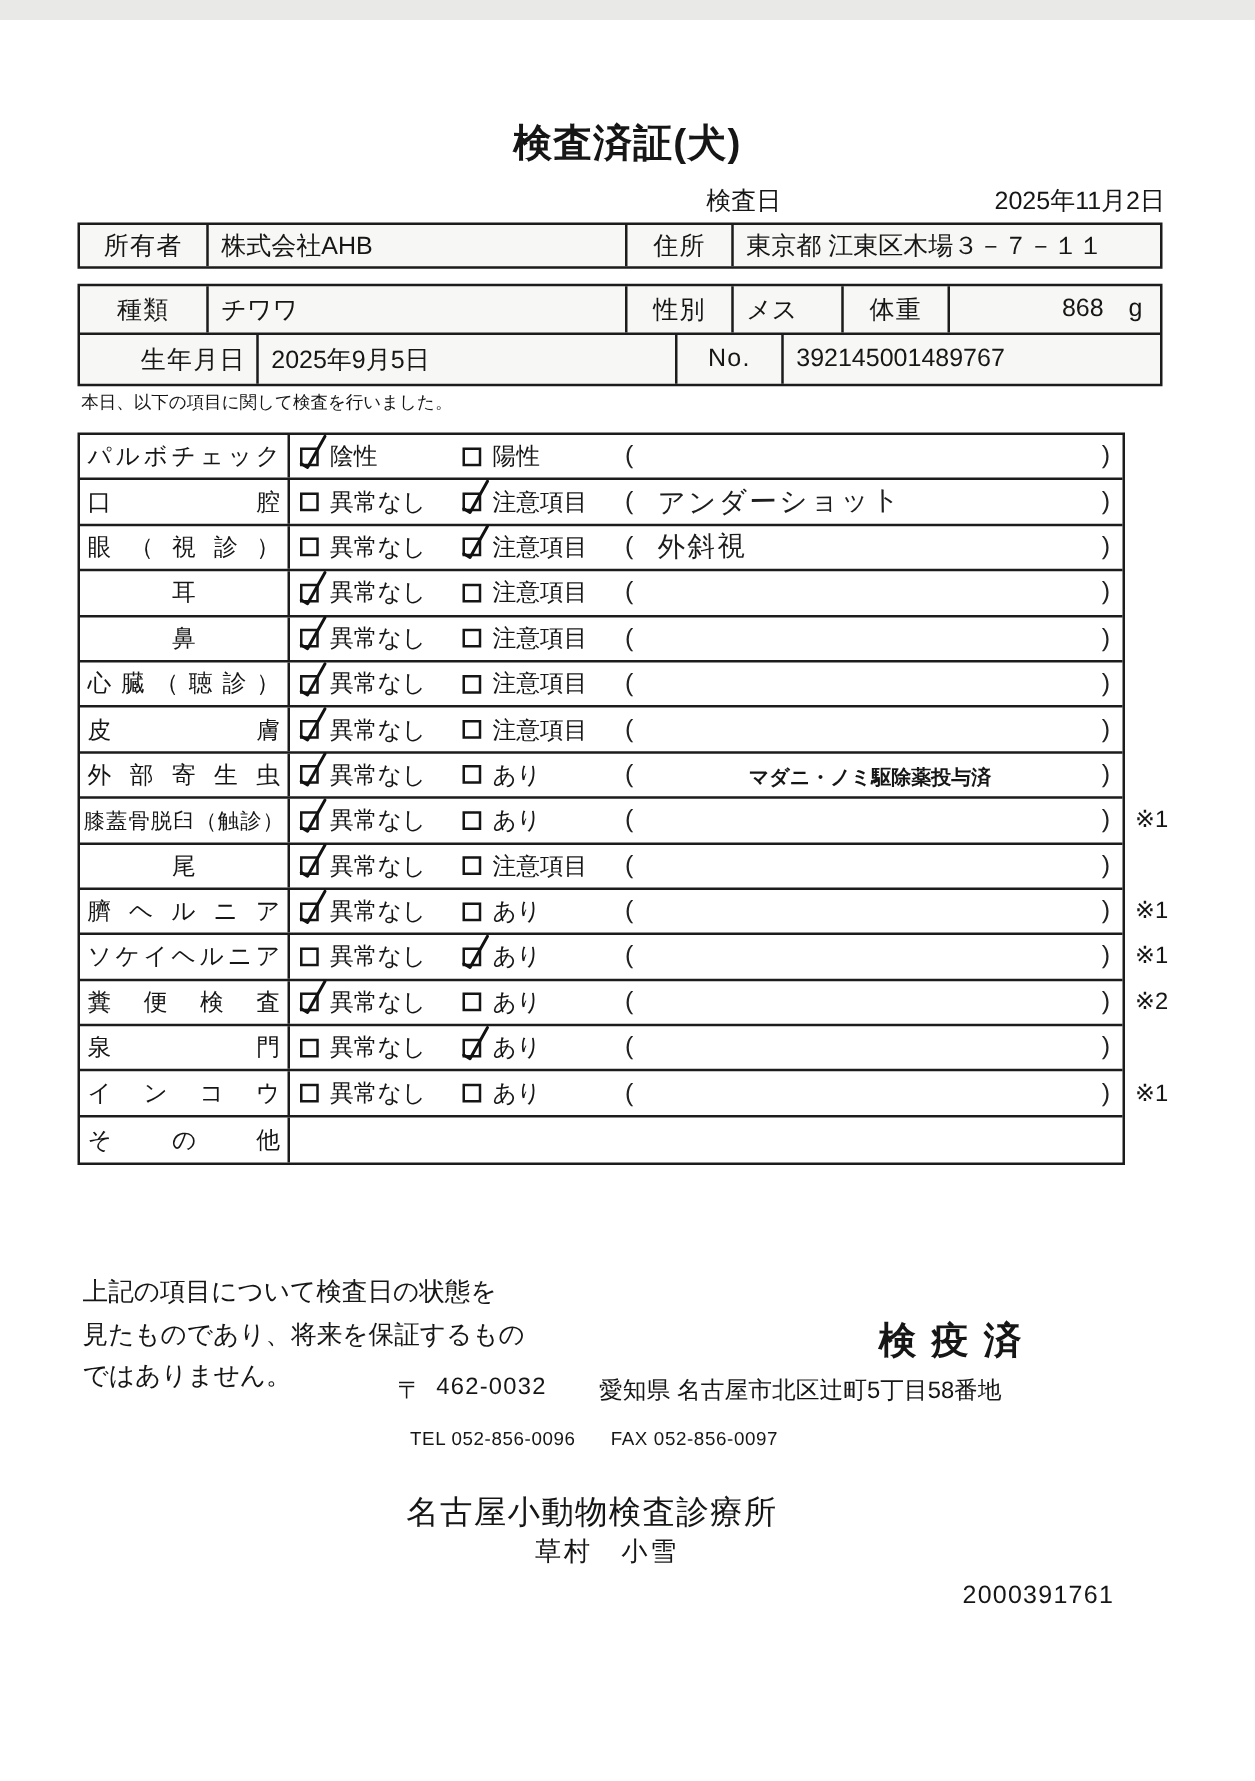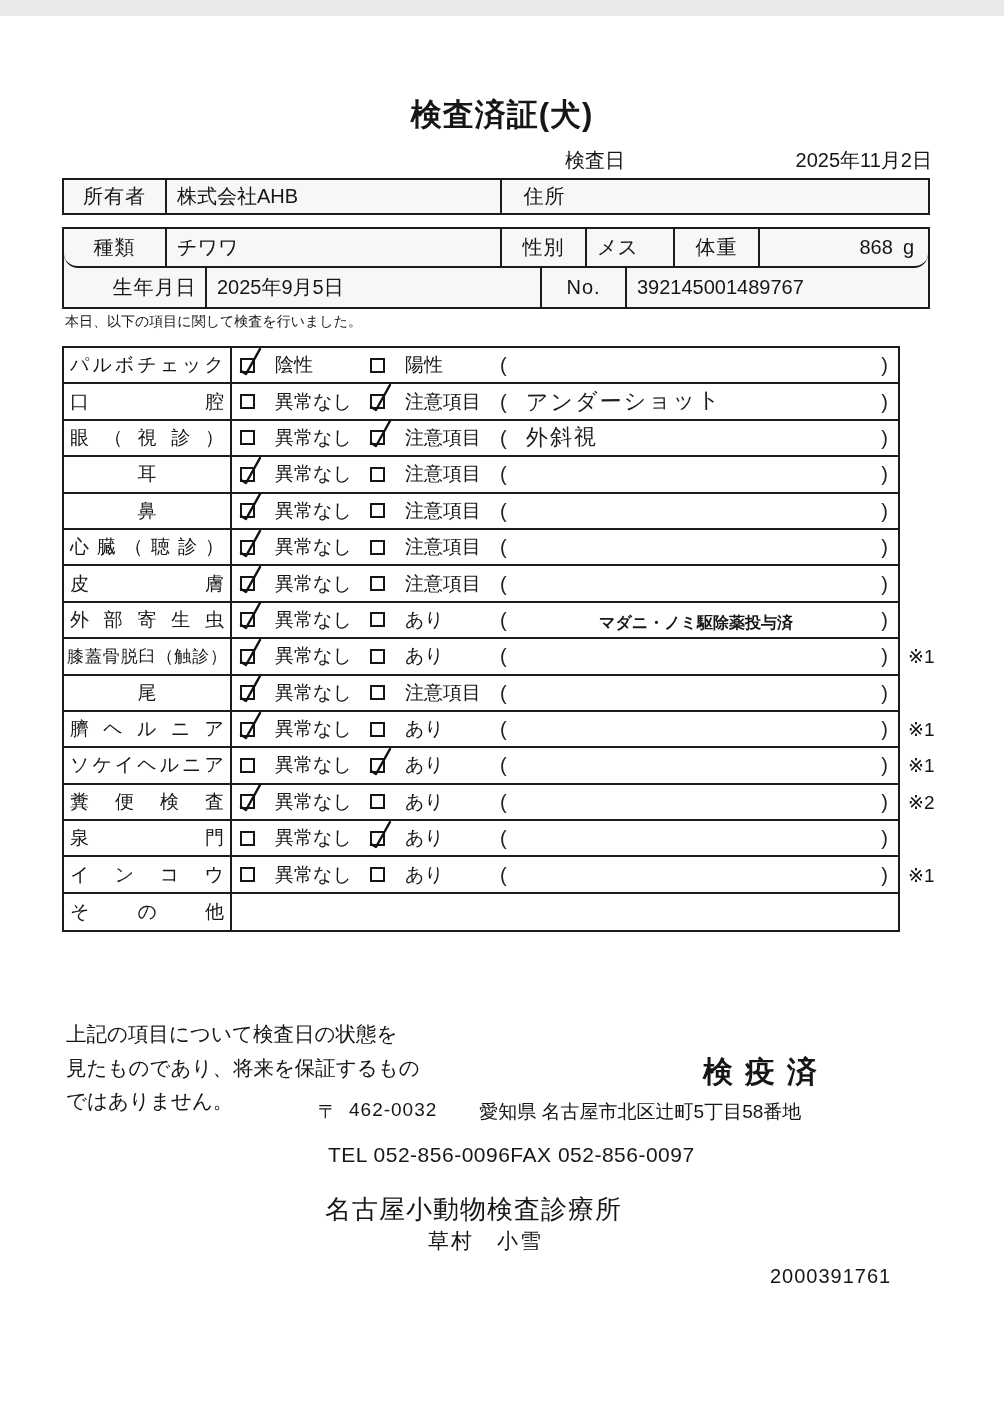--- a/index.html
+++ b/index.html
@@ -10,43 +10,43 @@
     background:#ffffff; overflow:hidden;
   }
   .abs { position:absolute; }
 
   
   .title { top:78px; left:0; right:0; text-align:center; font-size:31px; font-weight:600; letter-spacing:1px; }
   .exam-date { top:131px; left:565px; right:72px; display:flex; justify-content:space-between; font-size:20px; }
 
   
   .grid-table { border:2px solid #1c1c1c; background:#f7f7f5; }
-  .grid-row { display:grid;border-radius:14px; }
+  .grid-row { display:grid; }
   .cell { display:flex; align-items:center; font-size:20px; border-right:2px solid #1c1c1c; padding:0 10px; overflow:hidden; white-space:nowrap; }
   .cell:last-child { border-right:none; }
   .cell.lab { justify-content:center; letter-spacing:1px; padding:0 2px; }
-  .cell.num { justify-content:flex-end; gap:10px; padding-right:14px; }
+  .cell.num { justify-content:flex-end; gap:20px; padding-right:14px; }
   .owner-table { top:162px; left:62px; width:868px; }
   .owner-table .grid-row { grid-template-columns:103px 335px 85px 1fr; height:33px; }
   .info-table { top:211px; left:62px; width:868px; }
   .info-table .row1 { grid-template-columns:103px 335px 85px 88px 85px 1fr; height:39px; border-bottom:2px solid #1c1c1c; }
   .info-table .row2 { grid-template-columns:103px 335px 85px 1fr; height:39px;padding-left:40px; }
 
   .intro { top:297px; left:65px; font-size:14px; }
 
   
   .exam-table { top:330px; left:62px; width:838px; border:2px solid #1c1c1c; }
   .exam-row { position:relative; display:flex; height:36.4px; border-bottom:2px solid #1c1c1c; }
   .exam-row:last-child { border-bottom:none; }
   .exam-label { width:168px; border-right:2px solid #1c1c1c; display:flex; align-items:center; padding:0 6px; font-size:19px; }
   .exam-label.tight { font-size:17px; padding:0 3px; }
   .exam-label .spread { flex:1; display:flex; justify-content:space-between; align-items:center; }
   .exam-label .spread.single { justify-content:center; }
   .exam-content { position:relative; flex:1; font-size:19px; }
-  .option { position:absolute; top:50%; transform:translateY(-50%); display:flex; align-items:center; gap:18px; white-space:nowrap; }
+  .option { position:absolute; top:50%; transform:translateY(-50%); display:flex; align-items:center; gap:7px; white-space:nowrap; }
   .checkbox { position:relative; display:inline-block; width:15px; height:15px; border:2px solid #151515; margin-right:2px; flex:0 0 auto; }
   .tick { position:absolute; left:-5px; top:-16px; width:26px; height:34px; overflow:visible; }
   .tick path { stroke:#111; stroke-width:2.4; fill:none; stroke-linecap:round; stroke-linejoin:round; }
   .paren { position:absolute; top:50%; transform:translateY(-50%); font-size:20px; color:#222; }
   .paren.open { left:268px; }
   .paren.close { right:10px; }
   .note { position:absolute; top:50%; transform:translateY(-50%); }
   .note.handwritten { left:294px; font-size:22px; letter-spacing:2px; color:#1d1d1d; transform:translateY(-52%) rotate(-0.8deg); }
   .note.printed { left:290px; right:28px; text-align:center; font-weight:700; font-size:16px; top:58%; }
   .marker { position:absolute; right:-42px; top:50%; transform:translateY(-50%); width:40px; padding-left:8px; font-size:19px; }
@@ -54,21 +54,21 @@
   
   .notes { top:919px; left:64px; font-size:19px; line-height:24.5px; }
   .notes .indent { padding-left:42px; }
   .disclaimer { top:1001px; left:66px; font-size:20.5px; line-height:33.5px; }
   .stamp { top:1036px; left:703px; font-size:30px; font-weight:600; letter-spacing:12px; white-space:nowrap; }
 
   
   .f-postal { top:1083px; left:318px; font-size:19px; display:flex; }
   .f-postal .code { margin-left:12px; letter-spacing:1px; }
   .f-postal .addr { margin-left:42px; }
-  .f-tel { top:1127px; left:328px; font-size:21px; display:flex; letter-spacing:0.5px; }
+  .f-tel { top:1127px; left:328px; font-size:15px; display:flex; gap:28px; letter-spacing:0.5px; }
   .f-clinic { top:1176px; left:325px; font-size:26px; letter-spacing:1px; }
   .f-examiner { top:1211px; left:428px; font-size:21px; letter-spacing:2px; }
   .f-serial { top:1249px; left:770px; font-size:20px; letter-spacing:1px; }
 </style>
 </head>
 <body>
 
 <div class="page">
 
   <h1 class="abs title">検査済証(犬)</h1>
@@ -76,20 +76,21 @@
   <div class="abs exam-date">
     <span>検査日</span>
     <span>2025年11月2日</span>
   </div>
 
   <div class="abs grid-table owner-table">
     <div class="grid-row">
       <div class="cell lab">所有者</div>
       <div class="cell">株式会社AHB</div>
       <div class="cell lab">住所</div>
+      <div class="cell">東京都 江東区木場３－７－１１</div>
     </div>
   </div>
 
   <div class="abs grid-table info-table">
     <div class="grid-row row1">
       <div class="cell lab">種類</div>
       <div class="cell">チワワ</div>
       <div class="cell lab">性別</div>
       <div class="cell">メス</div>
       <div class="cell lab">体重</div>

